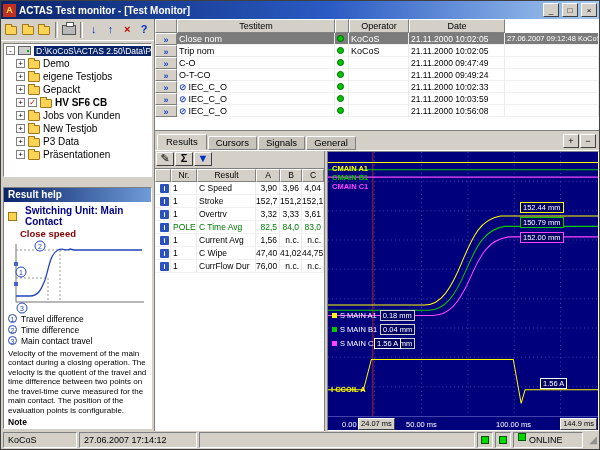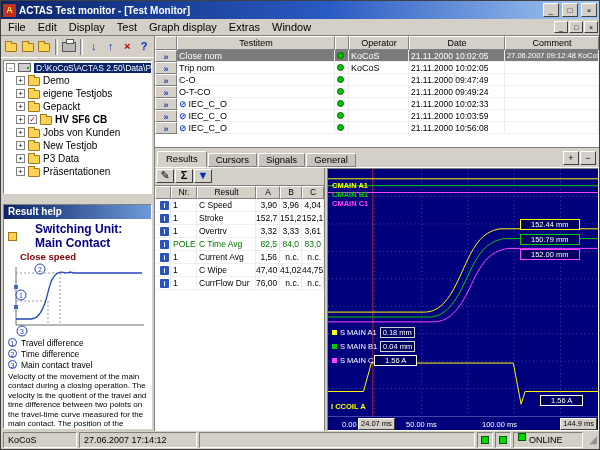--- a/index.html
+++ b/index.html
@@ -41,25 +41,25 @@
   .expander{width:9px;height:9px;flex:0 0 9px;border:1px solid #808080;background:#fff;font-size:8px;line-height:7px;text-align:center}
   .chkico{width:9px;height:9px;flex:0 0 9px;border:1px solid #808080;background:#fff;color:#c00000;font-size:8px;line-height:8px;text-align:center;font-weight:bold}
   .rootlabel{background:#0a246a;color:#fff;padding:0 2px;font-size:8.5px}
   .tree-item{padding-left:12px}
   .bold{font-weight:bold}
 
   
   .helper{flex:1;margin:8px 2px 2px;border:1px solid;border-color:#808080 #fff #fff #808080;background:#fff;display:flex;flex-direction:column;overflow:hidden;min-height:0}
   .helper-hd{height:14px;flex:0 0 14px;background:linear-gradient(90deg,#0a246a,#6f9bd8);color:#fff;font-size:10px;font-weight:bold;padding:1px 4px}
   .helper-bd{flex:1;padding:3px 4px;overflow:hidden}
-  .h-line1{display:flex;align-items:center;gap:18px;font-size:12px;font-weight:bold;color:#000080}
+  .h-line1{display:flex;align-items:center;gap:8px;font-size:10px;font-weight:bold;color:#000080}
   .h-ico{width:9px;height:9px;background:#ffd34e;border:1px solid #a07818;flex:0 0 9px}
   .h-line2{font-size:9.5px;font-weight:bold;color:#800000;margin:1px 0 1px 12px}
   .h-svg{display:block;margin:0 auto}
-  .legend-row{display:flex;gap:4px;align-items:center;font-size:8.5px;height:11px}
+  .legend-row{display:flex;gap:4px;font-size:8.5px;height:11px}
   .lnum{width:9px;height:9px;flex:0 0 9px;border:1px solid #2244bb;border-radius:50%;color:#2244bb;font-size:7px;text-align:center;line-height:9px}
   .h-body{font-size:8px;line-height:1.18;margin:2px 0}
   .h-note{font-size:8.5px;font-weight:bold;margin-top:2px}
 
   
   .rightcol{flex:1;display:flex;flex-direction:column;min-width:0;min-height:0}
   .ttable{height:112px;flex:0 0 112px;background:#fff;border-bottom:1px solid #808080;overflow:hidden}
   .t-hrow{display:flex;height:14px}
   .t-hc{background:#d4d0c8;border:1px solid;border-color:#fff #808080 #808080 #fff;font-size:9px;text-align:center;line-height:12px;overflow:hidden;white-space:nowrap}
   .w-ico{width:22px;flex:0 0 22px}
@@ -101,33 +101,33 @@
   .r-c{line-height:13px;overflow:hidden;white-space:nowrap;border-right:1px solid #ececec;border-bottom:1px solid #f0f0f0;padding-left:2px}
   .num{text-align:right;padding-right:2px;padding-left:0}
   .infoIco{display:inline-block;width:9px;height:9px;background:#2a52be;color:#fff;font-size:7px;font-weight:bold;line-height:9px;text-align:center;margin:2px 0 0 3px;border-radius:1px}
   .r-row.green{color:#007800}
   .vsplit{width:2px;flex:0 0 2px;background:#d4d0c8}
 
   .graph{flex:1;position:relative;overflow:hidden;border:1px solid;border-color:#808080 #fff #fff #808080;min-width:0}
   .gsvg{position:absolute;left:0;top:0;width:100%;height:calc(100% - 14px)}
   .glab{position:absolute;font-size:7.5px;font-weight:bold;left:4px;line-height:9px}
   .glab0{top:12px}.glab1{top:21px}.glab2{top:30px}
-  .gtag{position:absolute;background:#000060;border:1px solid #fff;color:#fff;font-size:7.5px;padding:0 10px;line-height:9px;white-space:nowrap}
+  .gtag{position:absolute;background:#000060;border:1px solid #fff;color:#fff;font-size:7.5px;padding:0 2px;line-height:9px;white-space:nowrap}
   .gtag0{left:192px;top:50px}.gtag1{left:192px;top:65px}.gtag2{left:192px;top:80px}
   .midrow{position:absolute;left:4px;display:flex;align-items:center;gap:3px}
   .mid0{top:158px}.mid1{top:172px}.mid2{top:186px}
   .msq{width:5px;height:5px;display:inline-block}
   .mname{color:#fff;font-size:7.5px;white-space:nowrap}
   .mval{border:1px solid #d0d0d0;color:#fff;background:#000060;font-size:7.5px;padding:0 2px;line-height:9px;white-space:nowrap}
   .ctag1{left:46px;top:186px}
   .ctag2{left:212px;top:226px}
   .clab{position:absolute;left:3px;top:233px;font-size:7.5px;font-weight:bold;white-space:nowrap}
   .gaxis{position:absolute;left:0;right:0;bottom:0;height:14px;border-top:1px solid #4444aa;font-size:7.5px;color:#fff}
   .ax{position:absolute;top:3px;white-space:nowrap}
-  .ax0{left:14px}.ax1{left:78px}.ax2{left:154px}
+  .ax0{left:14px}.ax1{left:78px}.ax2{left:168px}
   .axbox{position:absolute;top:1px;background:#d4d0c8;color:#000;border:1px solid;border-color:#fff #404040 #404040 #fff;padding:0 2px;line-height:10px;white-space:nowrap}
   .axc{left:30px}.axe{right:1px}
 
   
   .statusbar{height:18px;flex:0 0 18px;display:flex;gap:2px;padding:1px 2px;background:#d4d0c8}
   .sb-cell{border:1px solid;border-color:#808080 #fff #fff #808080;font-size:9px;line-height:14px;padding:0 4px;white-space:nowrap;overflow:hidden}
   .sb-user{width:74px;flex:0 0 74px}
   .sb-time{width:118px;flex:0 0 118px}
   .sb-fill{flex:1}
   .sb-led{width:16px;flex:0 0 16px;display:flex;align-items:center;justify-content:center;padding:0}
@@ -141,33 +141,20 @@
 <div class="win">
 
   <div class="titlebar">
     <span class="appico">A</span>
     <span class="title">ACTAS Test monitor - [Test Monitor]</span>
     <button class="wbtn">_</button>
     <button class="wbtn">□</button>
     <button class="wbtn">×</button>
   </div>
 
-  <div class="menubar">
-    <span class="menu">File</span>
-    <span class="menu">Edit</span>
-    <span class="menu">Display</span>
-    <span class="menu">Test</span>
-    <span class="menu">Graph display</span>
-    <span class="menu">Extras</span>
-    <span class="menu">Window</span>
-    <span class="spacer"></span>
-    <button class="mdibtn">_</button>
-    <button class="mdibtn">□</button>
-    <button class="mdibtn">×</button>
-  </div>
 
   <div class="main">
 
     <div class="leftcol">
       <div class="toolbar">
         <button class="tbtn">
             <span class="icoFolder"></span>
           </button>
         <button class="tbtn">
             <span class="icoFolder"></span>
@@ -294,21 +281,20 @@
 
     <div class="rightcol">
 
       <div class="ttable">
         <div class="t-hrow">
           <div class="t-hc w-ico"></div>
           <div class="t-hc w-name">Testitem</div>
           <div class="t-hc w-dot"></div>
           <div class="t-hc w-op">Operator</div>
           <div class="t-hc w-date">Date</div>
-          <div class="t-hc w-com">Comment</div>
         </div>
         <div id="trows">
             <div class="t-row sel">
               <div class="t-c w-ico"><span class="runico">»</span></div>
               <div class="t-c w-name">Close nom</div>
               <div class="t-c w-dot"><span class="dot"></span></div>
               <div class="t-c w-op">KoCoS</div>
               <div class="t-c w-date t-date">21.11.2000 10:02:05</div>
               <div class="t-c w-com t-com">27.06.2007 09:12:48 KoCoS:Test OK</div>
             </div>

